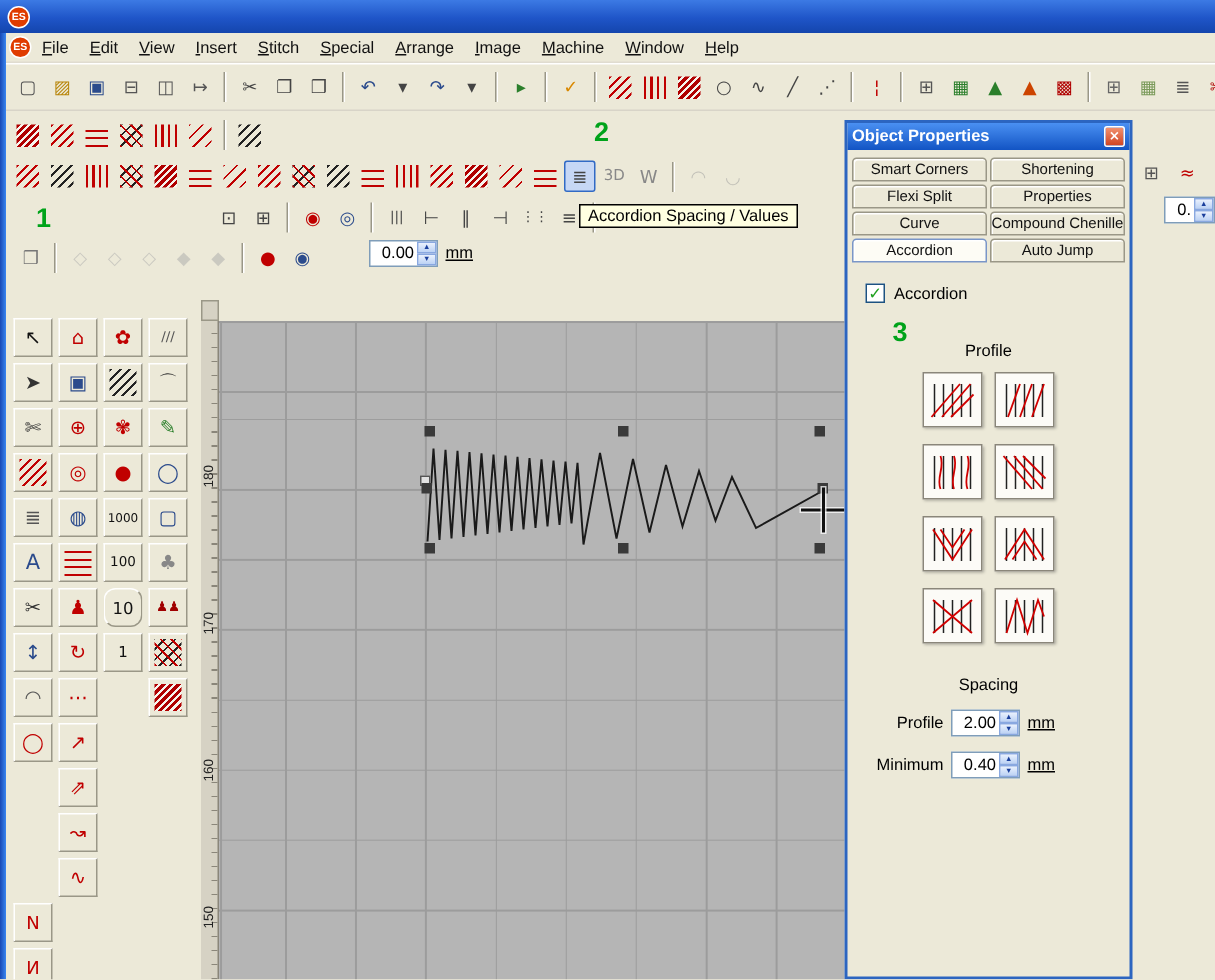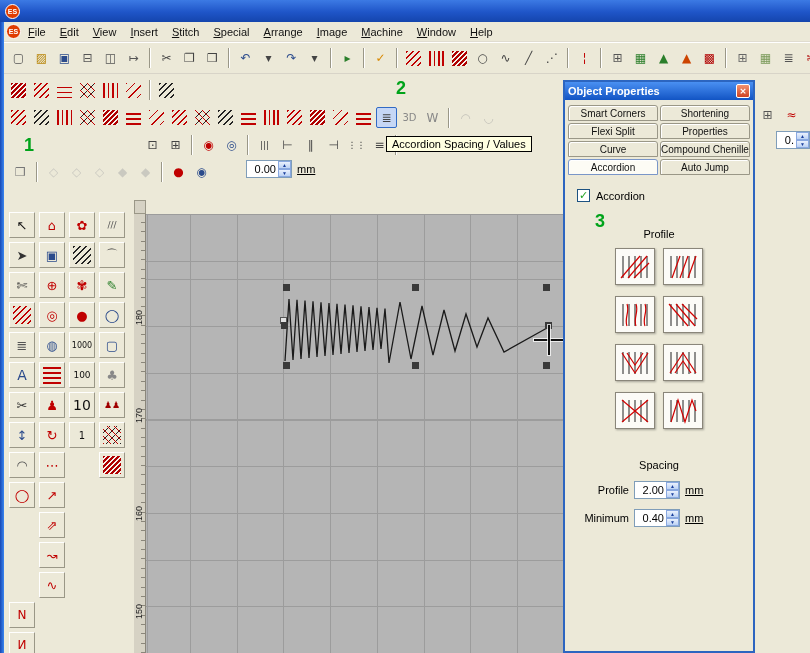--- a/index.html
+++ b/index.html
@@ -84,21 +84,21 @@
   .op-tab{height:16px;display:flex;align-items:center;justify-content:center;font:10px "Liberation Sans",sans-serif;
     background:#ece9d8;border:1px solid #9a9787;border-radius:3px 3px 0 0;box-shadow:inset 1px 1px 0 #fff;
     white-space:nowrap;overflow:hidden;color:#111;}
   .op-tab.active{background:#fdfcf5;border-color:#7a96c8;}
   .op-check-row{display:flex;align-items:center;gap:6px;margin:12px 0 0 12px;}
   .cb{width:13px;height:13px;background:#fff;border:1px solid #1d5281;display:flex;align-items:center;justify-content:center;}
   .ck{color:#21a121;font:bold 11px "DejaVu Sans",sans-serif;line-height:1;}
   .cb-lab{font:11px "Liberation Sans",sans-serif;}
   .op-sec{text-align:center;font:11px "Liberation Sans",sans-serif;}
   #profile-label{margin-top:26px;}
-  #spacing-label{margin-top:30px;}
+  #spacing-label{margin-top:22px;}
   #profile-grid{display:grid;grid-template-columns:40px 40px;gap:11px 8px;justify-content:center;margin-top:8px;}
   .op-prof{width:40px;height:37px;background:#fcfbf7;border:1px solid #8a867a;
     box-shadow:1px 1px 2px rgba(0,0,0,.3);display:flex;align-items:center;justify-content:center;}
   .op-row{display:flex;align-items:center;margin:10px 8px 0 8px;font:11px "Liberation Sans",sans-serif;}
   .op-lab{width:56px;text-align:right;margin-right:5px;}
   .spinfield{position:relative;width:46px;height:18px;background:#fff;border:1px solid #7f9db9;
     display:flex;align-items:center;}
   .spinval{flex:1;text-align:right;padding-right:15px;font:11px "Liberation Sans",sans-serif;}
   .spinner{position:absolute;right:0;top:0;width:13px;height:16px;display:flex;flex-direction:column;}
   .spb{flex:1;background:linear-gradient(180deg,#eaf1fd,#bcd2f4);border:1px solid #89a8e0;font-size:5px;
@@ -337,21 +337,21 @@
       <div class="tool" style="color: rgb(17, 17, 17); font-size: 8px;">1000</div>
       <div class="tool" style="color: rgb(43, 75, 140);">▢</div>
       <div class="tool" style="color: rgb(43, 75, 140); font-size: 14px;">A</div>
       <div class="tool">
         <div class="pat p-wave"></div>
       </div>
       <div class="tool" style="color: rgb(17, 17, 17); font-size: 9px;">100</div>
       <div class="tool" style="color: rgb(136, 136, 136);">♣</div>
       <div class="tool" style="color: rgb(51, 51, 51);">✂</div>
       <div class="tool" style="color: rgb(192, 0, 0);">♟</div>
-      <div class="tool" style="color: rgb(17, 17, 17); font-size: 14px;">10</div>
+      <div class="tool" style="color: rgb(17, 17, 17); font-size: 11px; border-radius: 8px;">10</div>
       <div class="tool" style="color: rgb(160, 0, 0); font-size: 9px;">♟♟</div>
       <div class="tool" style="color: rgb(43, 75, 140);">↕</div>
       <div class="tool" style="color: rgb(192, 0, 0);">↻</div>
       <div class="tool" style="color: rgb(17, 17, 17); font-size: 10px;">1</div>
       <div class="tool">
         <div class="pat p-cross"></div>
       </div>
       <div class="tool" style="color: rgb(85, 85, 85);">◠</div>
       <div class="tool" style="color: rgb(192, 0, 0);">⋯</div>
       <div class="tool blank"></div>

